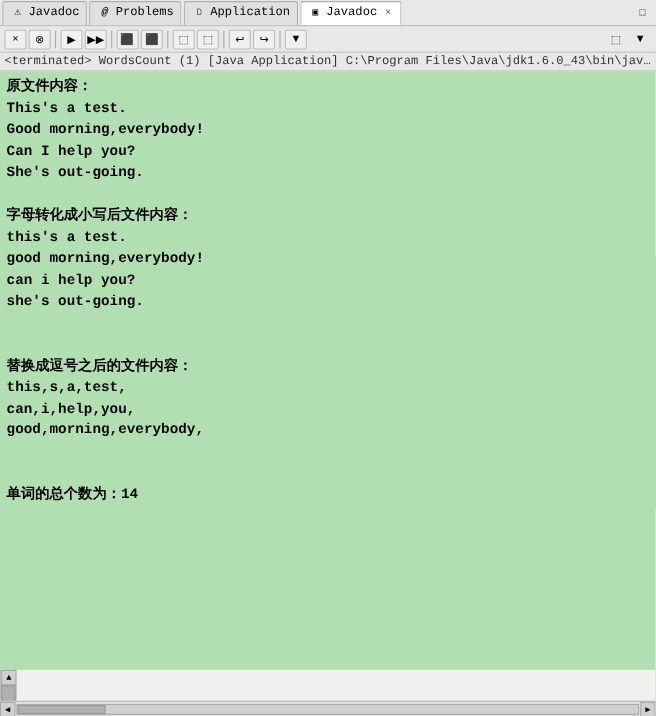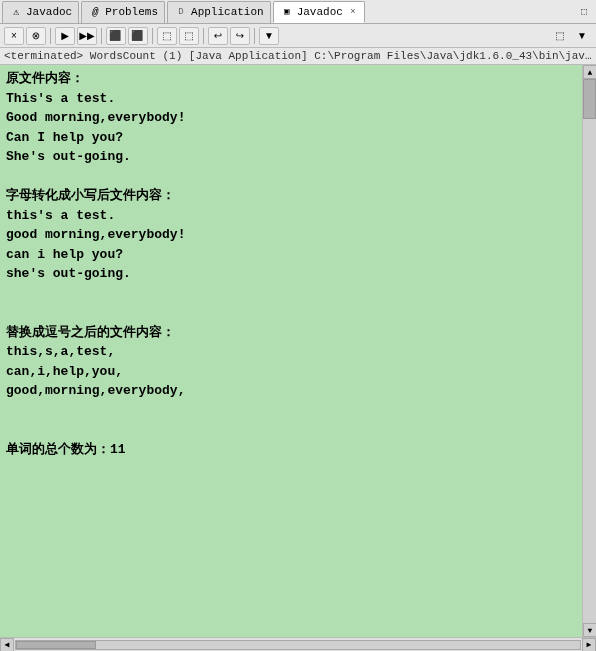--- a/index.html
+++ b/index.html
@@ -131,21 +131,21 @@
       width: 596px;
       height: 651px;
     }
 
     .console-line {
       white-space: pre;
     }
 
     .scroll-area {
       display: flex;
-      flex-direction: row;
+      flex-direction: column;
       flex: 1;
       overflow: hidden;
     }
 
     .vertical-scrollbar {
       width: 14px;
       background: #e0e0e0;
       border-left: 1px solid #bbb;
       display: flex;
       flex-direction: column;
@@ -285,21 +285,21 @@
         <div class="console-line">can i help you?</div>
         <div class="console-line">she's out-going.</div>
         <div class="console-line">&nbsp;</div>
         <div class="console-line">&nbsp;</div>
         <div class="console-line">替换成逗号之后的文件内容：</div>
         <div class="console-line">this,s,a,test,</div>
         <div class="console-line">can,i,help,you,</div>
         <div class="console-line">good,morning,everybody,</div>
         <div class="console-line">&nbsp;</div>
         <div class="console-line">&nbsp;</div>
-        <div class="console-line">单词的总个数为：11</div>
+        <div class="console-line">单词的总个数为：14</div>
       </div>
 
     <div class="vertical-scrollbar">
       <div class="vscroll-btn">▲</div>
       <div class="vscroll-track">
         <div class="vscroll-thumb"></div>
       </div>
       <div class="vscroll-btn">▼</div>
     </div>
   </div>

